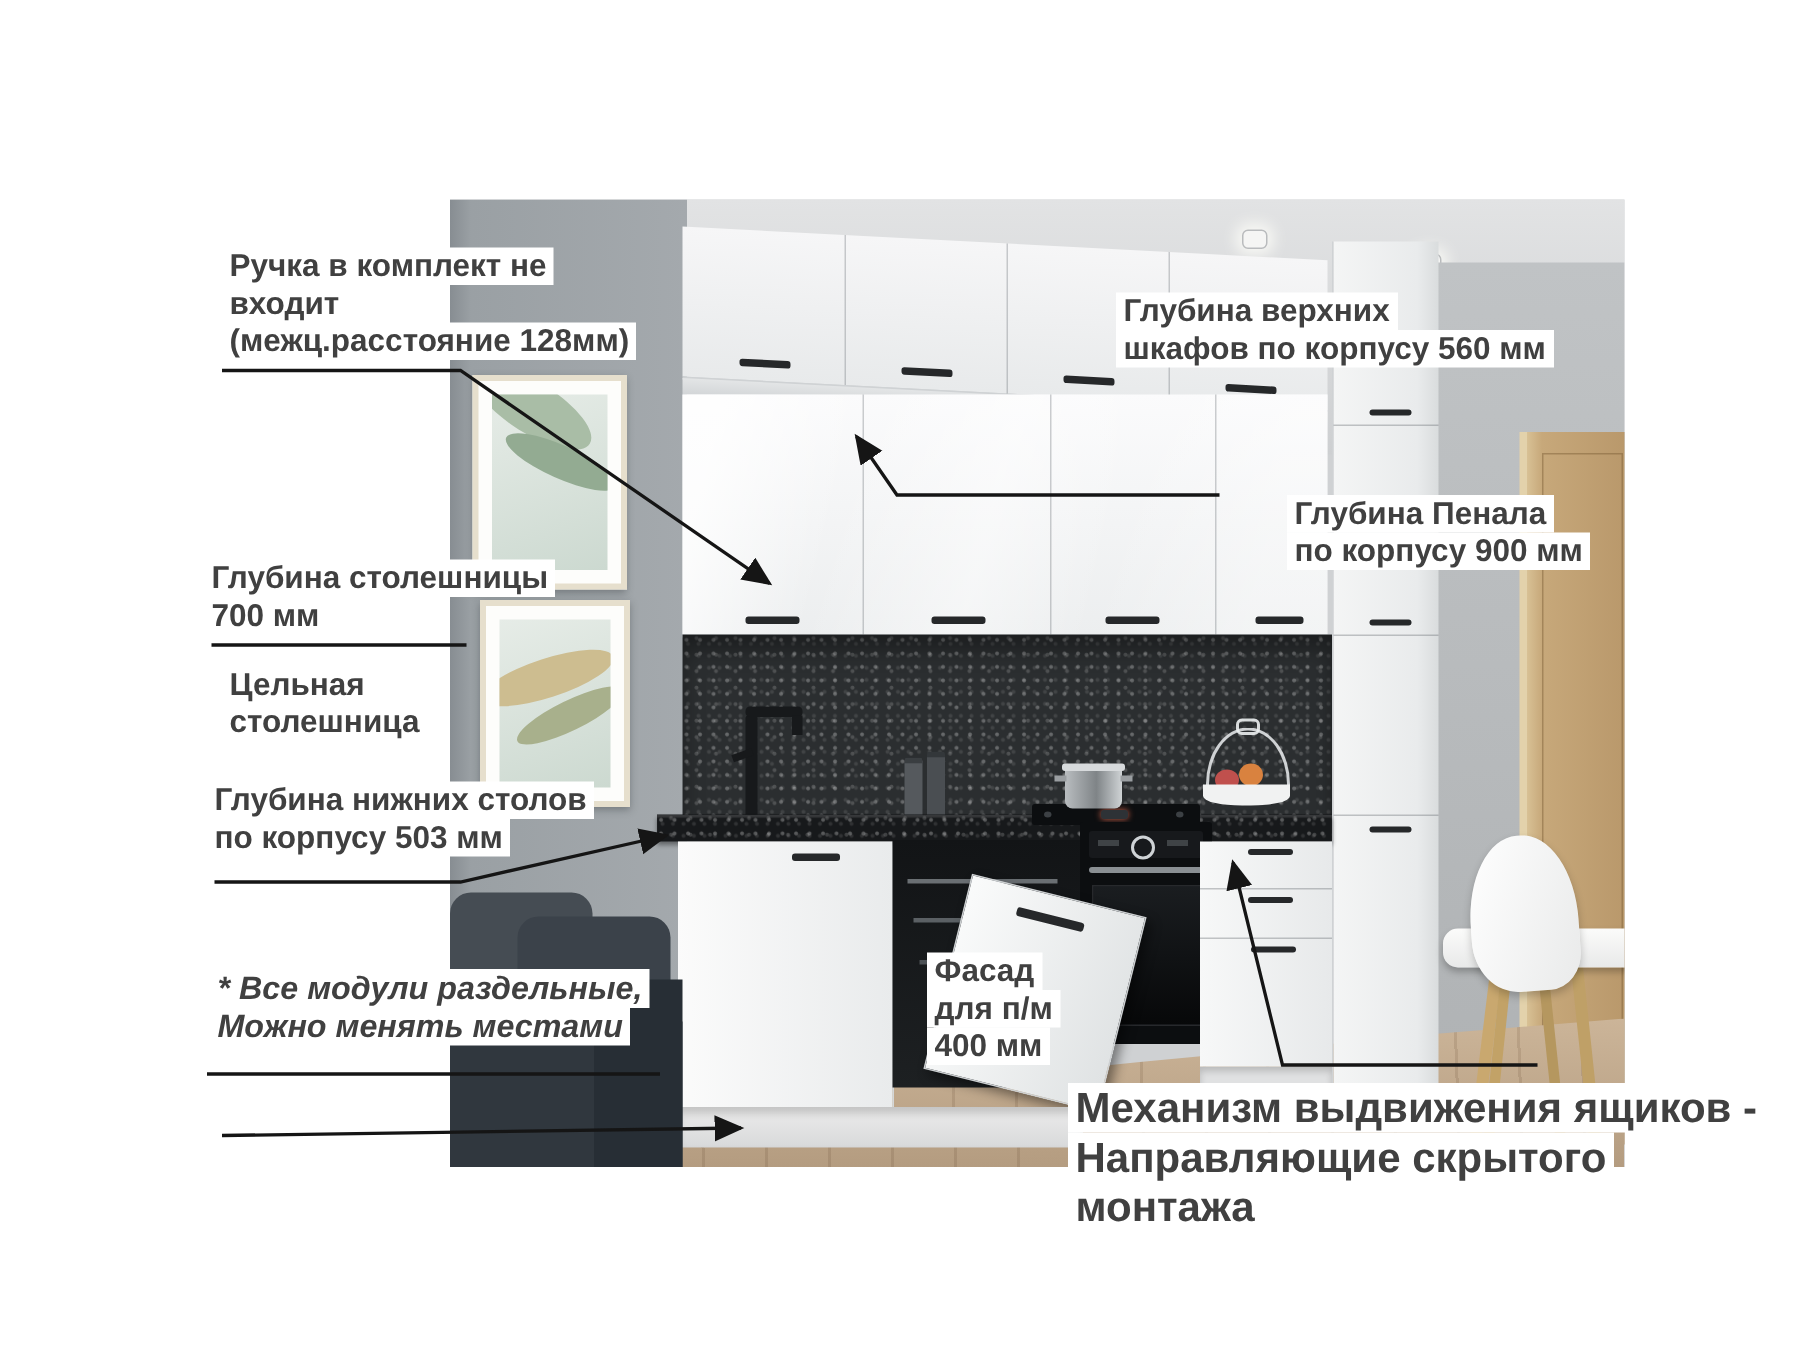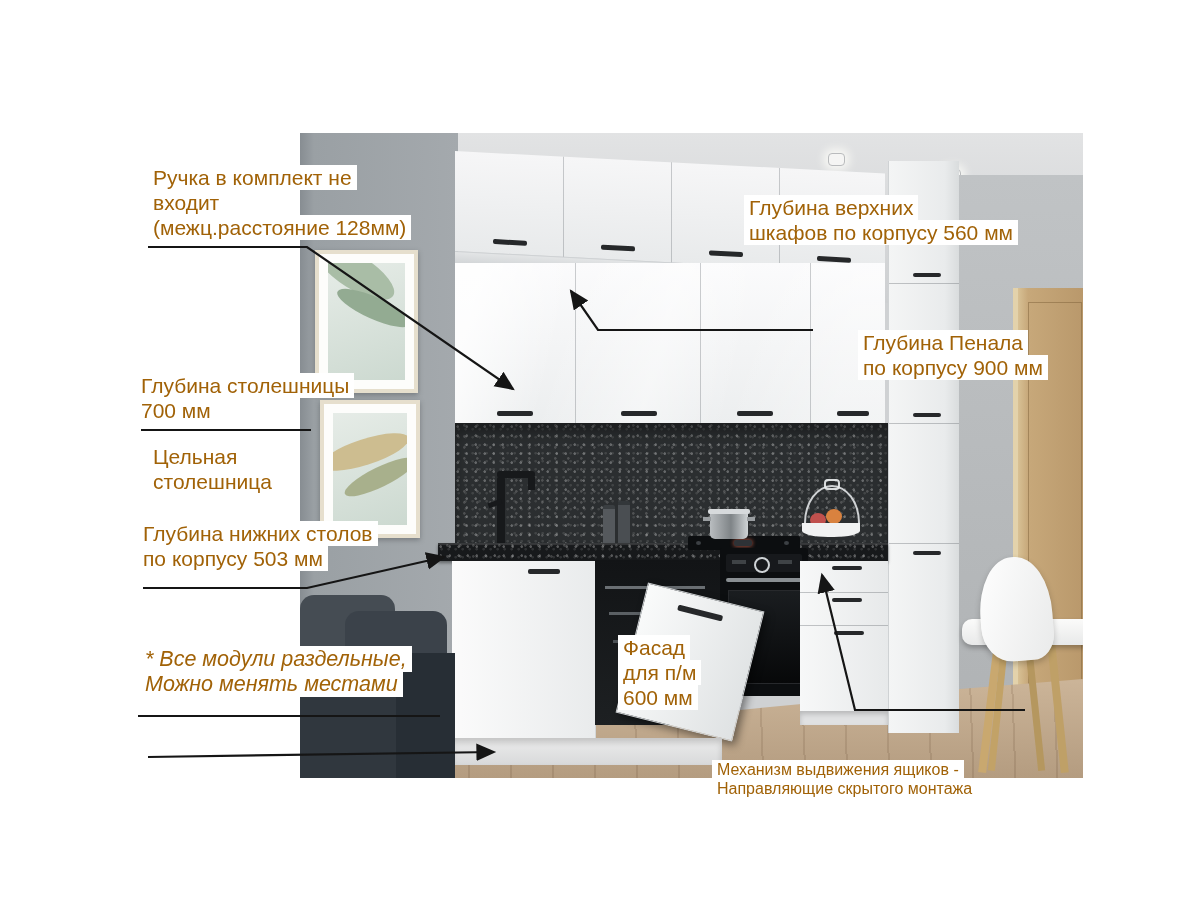--- a/index.html
+++ b/index.html
@@ -17,25 +17,25 @@
       radial-gradient(circle at 72% 22%, rgba(205,205,205,.22) 0 1px, transparent 1.6px),
       radial-gradient(circle at 52% 78%, rgba(180,180,180,.16) 0 1px, transparent 1.6px);
     background-size:9px 9px,13px 11px,7px 8px;}
   .gloss{position:absolute;inset:0;pointer-events:none;
     background:linear-gradient(105deg, rgba(255,255,255,.8) 6%, rgba(255,255,255,0) 26%,
       rgba(255,255,255,.45) 48%, rgba(255,255,255,0) 66%, rgba(255,255,255,.35) 88%);}
   .frame{position:absolute;background:#fdfdfb;border:4px solid #e6dfcd;box-shadow:0 2px 5px rgba(40,45,50,.35);}
   .art{position:absolute;left:9px;top:9px;right:9px;bottom:9px;background:linear-gradient(160deg,#e6ece7,#ccd9d0);overflow:hidden;}
   .leaf{position:absolute;border-radius:50%;}
   
-  .lbl{position:absolute;font-weight:normal;font-size:21px;line-height:1.18;color:#a16207;z-index:30;}
+  .lbl{position:absolute;font-weight:bold;font-size:21px;line-height:1.18;color:#404040;z-index:30;}
   .lbl>span{background:#fff;padding:1px 5px;white-space:pre-line;
             -webkit-box-decoration-break:clone;box-decoration-break:clone;}
   .lbl.it{font-style:italic;font-size:21.5px;}
-  .lbl.mid{font-size:16px;margin-top:39px;}
+  .lbl.mid{font-size:28px;}
   .lbl.big{font-size:27px;}
   #lines{position:absolute;left:0;top:0;z-index:25;pointer-events:none;}
 </style>
 </head>
 <body>
 
 <div id="stage">
 
   <div id="photo">
 
@@ -235,20 +235,20 @@
 по корпусу 503 мм</span></div>
 
   <div class="lbl it" style="left:140px;top:647px;">
     <span>* Все модули раздельные,
 Можно менять местами</span></div>
 
 
   <div class="lbl" style="left:618px;top:636px;">
     <span>Фасад
 для п/м
-600 мм</span></div>
+400 мм</span></div>
 
   <div class="lbl mid" style="left:712px;top:722px;">
     <span>Механизм выдвижения ящиков -
 Направляющие скрытого монтажа</span></div>
 
 
 </div>
 
 </body></html>

